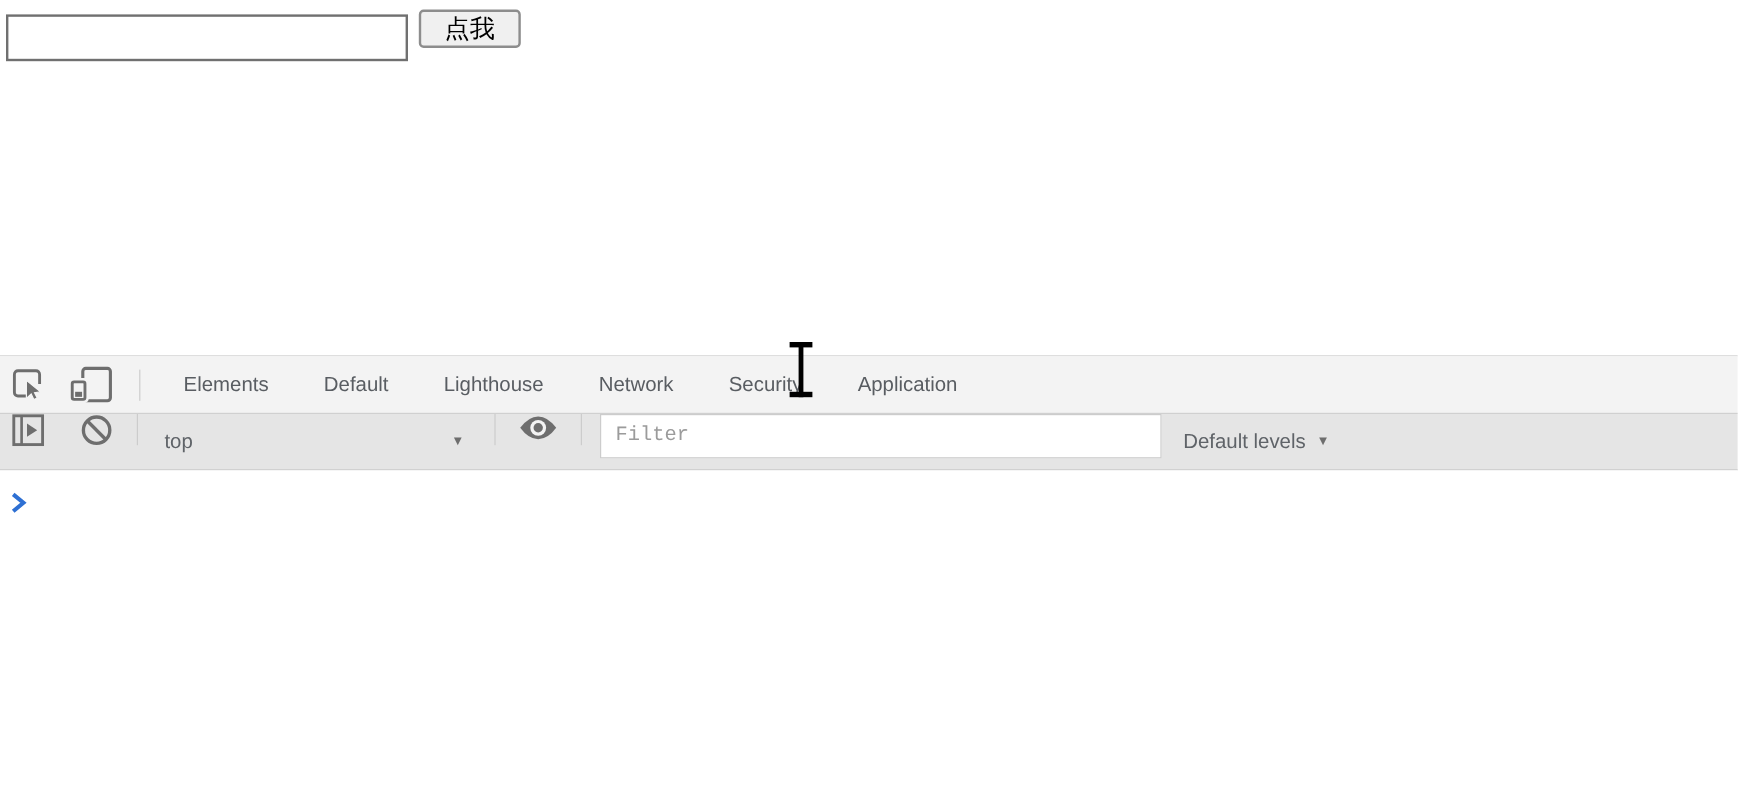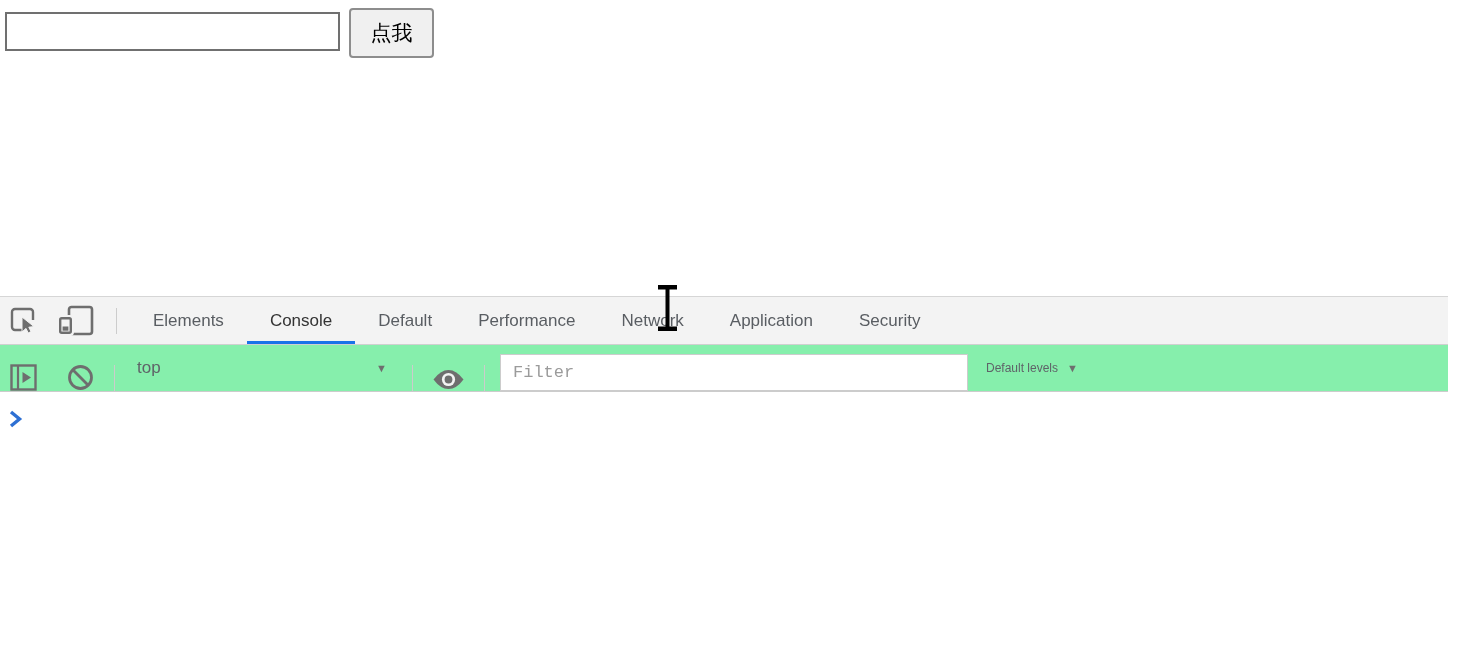--- a/index.html
+++ b/index.html
@@ -10,21 +10,21 @@
     font-family:"Liberation Sans", sans-serif;
   }
 
   
   .page-input {
     position:absolute; left:5px; top:12px; width:335px; height:39px;
     border:2px solid #707070; background:#fff; padding:0 8px;
     font-size:18px; font-family:"Liberation Sans", sans-serif; outline:none;
   }
   .page-button {
-    position:absolute; left:349px; top:8px; width:85px; height:50px;
+    position:absolute; left:349px; top:8px; width:85px; height:32px;
     background:#f0f0f0; border:2px solid #8d8d8d; border-radius:4px;
     font-size:21px; color:#000; font-family:"Liberation Sans", sans-serif;
     display:flex; align-items:center; justify-content:center; cursor:default;
   }
 
   
   .devtools {
     position:absolute; left:0; top:296px; width:1448px; bottom:0;
     border-top:1px solid #d6d6d6; background:#fff;
     display:flex; flex-direction:column;
@@ -42,41 +42,41 @@
   .tab {
     height:100%; display:flex; align-items:center; padding:0 23px;
     font-size:17px; color:#595d62; cursor:pointer; white-space:nowrap;
   }
   .tab.active {
     color:#333333;
     box-shadow: inset 0 -3px 0 #1a73e8;
   }
 
   .toolbar {
-    height:47px; background:#86efac; border-bottom:1px solid #cccccc;
-    display:flex; align-items:flex-end; flex:0 0 auto;
+    height:47px; background:#e5e5e5; border-bottom:1px solid #cccccc;
+    display:flex; align-items:flex-start; flex:0 0 auto;
   }
   .context-select {
     display:flex; align-items:center; justify-content:space-between;
     width:266px; margin-left:12px; padding-left:10px; padding-right:6px;
     height:100%; cursor:pointer;
   }
   .context-label { font-size:17px; color:#5f6368; }
   .dd-arrow { font-size:11px; color:#6e6e6e; }
   .filter-input {
     margin-left:15px; width:468px; height:37px; border:1px solid #cccccc;
     background:#fff; padding:0 12px; font-size:17px; color:#333;
     font-family:Liberation Mono, monospace; outline:none;
   }
   .filter-input::placeholder { color:#9b9b9b; }
   .levels-select {
     display:flex; align-items:center; margin-left:18px; height:100%;
     cursor:pointer;
   }
-  .levels-label { font-size:12px; color:#5f6368; margin-right:9px; }
+  .levels-label { font-size:17px; color:#5f6368; margin-right:9px; }
 
   .console-area { flex:1 1 auto; background:#fff; position:relative; }
   .console-prompt { position:absolute; left:8px; top:17px; }
 
   
   .ibeam-cursor { position:absolute; left:654px; top:284px; pointer-events:none; }
 
   .ml10 { margin-left:10px; } .ml19 { margin-left:19px; }
   .ml20 { margin-left:20px; } .ml21 { margin-left:21px; }
   .ml30 { margin-left:30px; } .mr13 { margin-right:13px; }
@@ -105,26 +105,25 @@
         <rect x="1" y="12" width="13" height="17" rx="2" fill="#f3f3f3" stroke="#f3f3f3" stroke-width="4"></rect>
         <rect x="2.2" y="13.2" width="10.6" height="14.6" rx="1.5" fill="none" stroke="#6e6e6e" stroke-width="2.4"></rect>
         <rect x="4.6" y="21.5" width="5.8" height="4.2" fill="#6e6e6e"></rect>
       </svg>
     </span>
 
     <span class="vdiv ml21 mr13"></span>
 
     <div class="tabs">
       <span class="tab">Elements</span>
-      <span class="tab active">Console</span>
       <span class="tab">Default</span>
-      <span class="tab">Performance</span>
+      <span class="tab">Lighthouse</span>
       <span class="tab">Network</span>
+      <span class="tab">Security</span>
       <span class="tab">Application</span>
-      <span class="tab">Security</span>
     </div>
   </div>
 
   <div class="toolbar">
 
     <span class="icon-btn ml10">
       <svg width="27" height="27" viewBox="0 0 27 27">
         <rect x="1.5" y="1.5" width="24" height="24" fill="none" stroke="#6e6e6e" stroke-width="2.4"></rect>
         <line x1="8" y1="1.5" x2="8" y2="25.5" stroke="#6e6e6e" stroke-width="2.2"></line>
         <polygon points="12.5,8 21,13.5 12.5,19" fill="#6e6e6e"></polygon>

